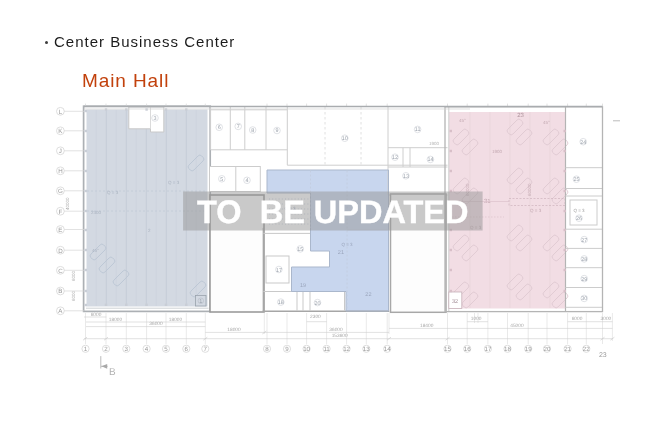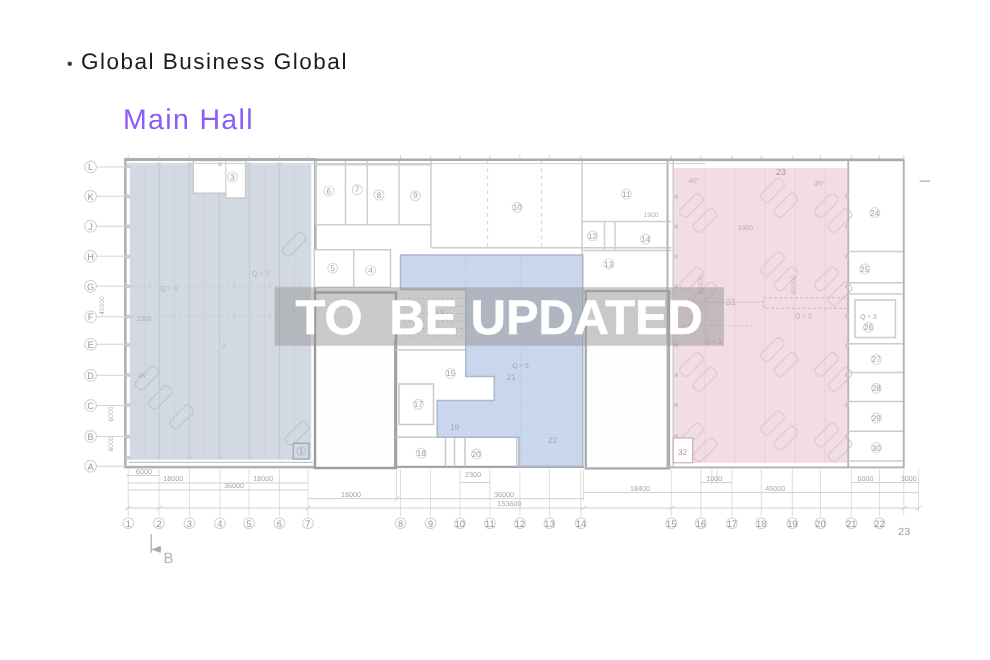--- a/index.html
+++ b/index.html
@@ -1,23 +1,23 @@
 <!DOCTYPE html>
 <html><head><meta charset="utf-8">
 <style>
 *{-webkit-font-smoothing:antialiased}
 html,body{margin:0;padding:0;width:660px;height:440px;background:#fff;font-family:"Liberation Sans",sans-serif;overflow:hidden}
 #hdr{position:absolute;left:54px;top:32.8px;font-size:15px;color:#1c1c1c;letter-spacing:1.0px}
 #blt{position:absolute;left:45px;top:41px;width:3.4px;height:3.4px;border-radius:50%;background:#3c3c3c}
-#mh{position:absolute;left:82px;top:70px;font-size:19px;color:#8b5cf6;letter-spacing:0.9px}
+#mh{position:absolute;left:82px;top:70px;font-size:19px;color:#c2410c;letter-spacing:0.9px}
 svg{position:absolute;left:0;top:0}
 </style></head>
 <body>
 <div id="blt"></div>
-<div id="hdr">Global Business Global</div>
+<div id="hdr">Center Business Center</div>
 <div id="mh">Main Hall</div>
 <svg width="660" height="440" viewBox="0 0 660 440" text-rendering="geometricPrecision">
 <defs>
 <g id="obj">
         <rect x="-9" y="-3.5" width="18" height="7" rx="2.5" fill="none"></rect>
       </g>
 </defs>
 
 <rect x="86.5" y="109.5" width="121" height="197" fill="#d3d9e2"></rect>
 

